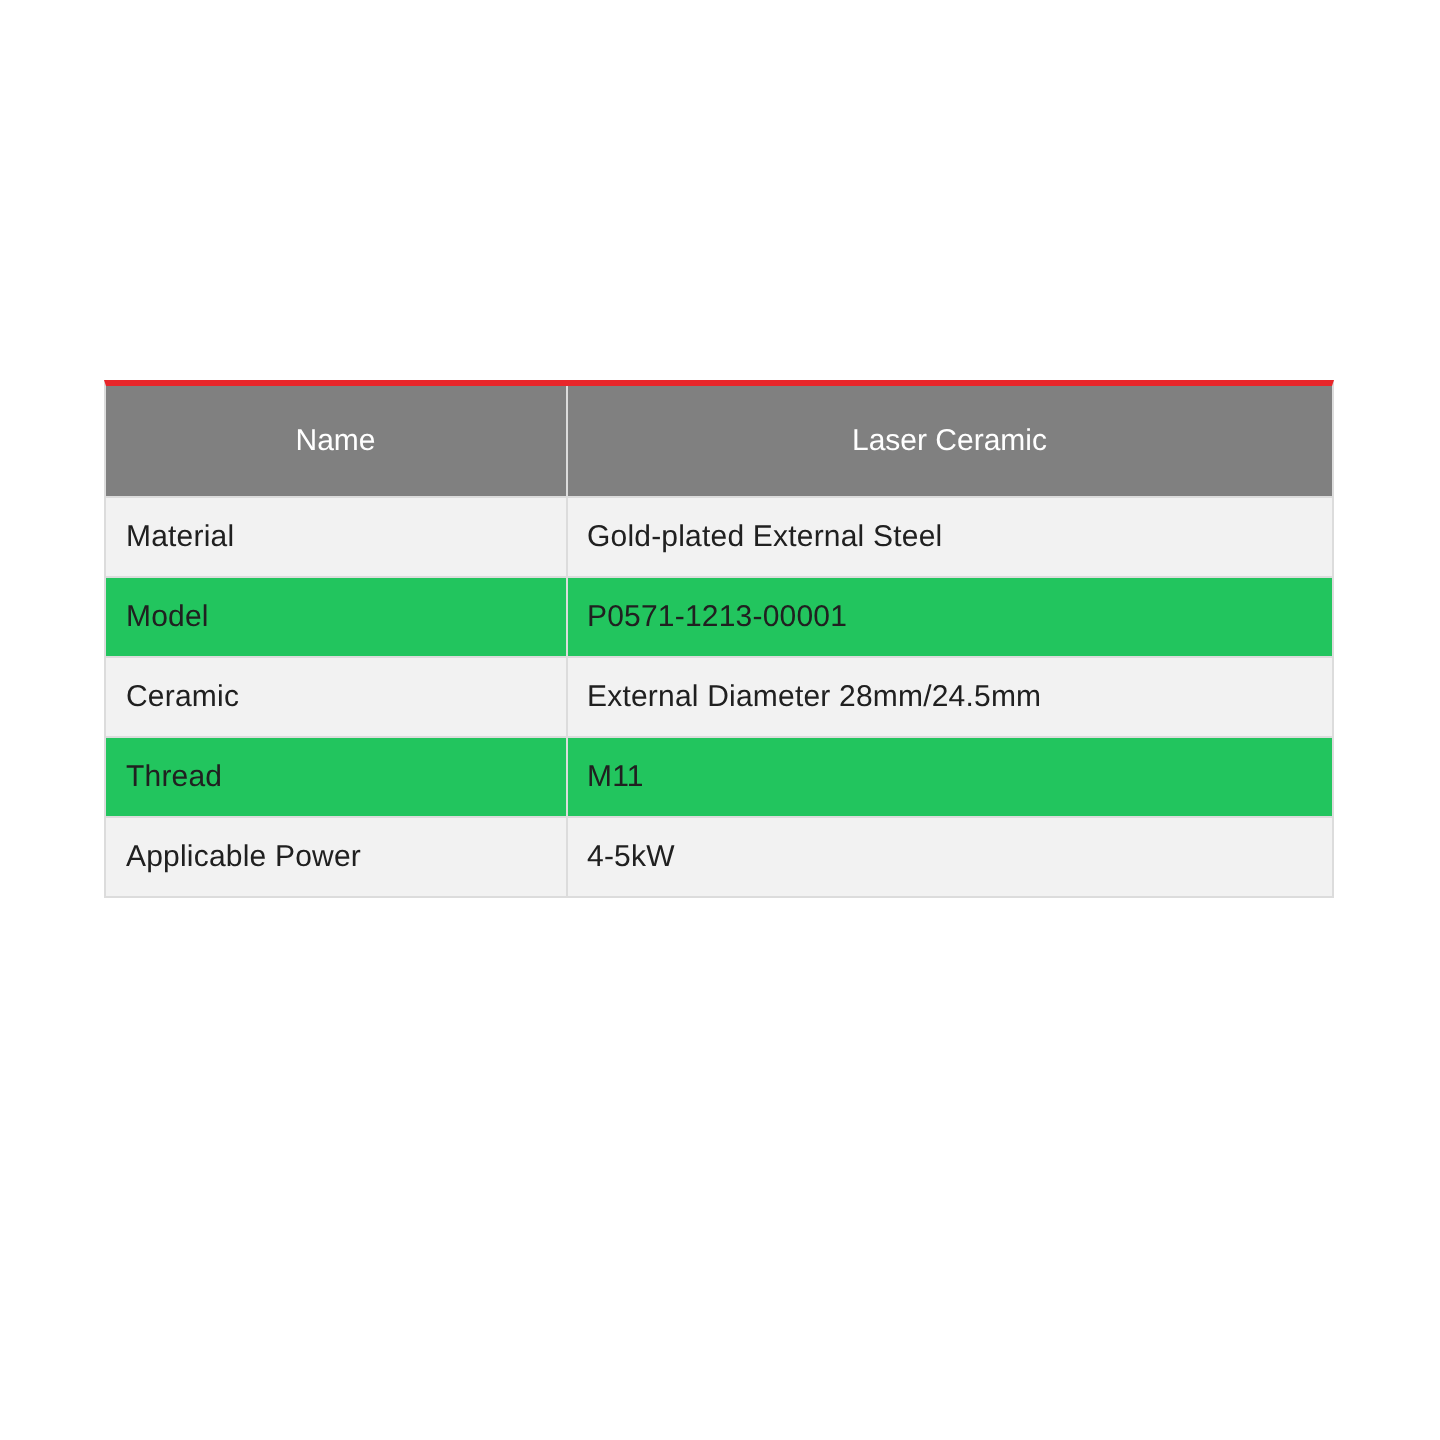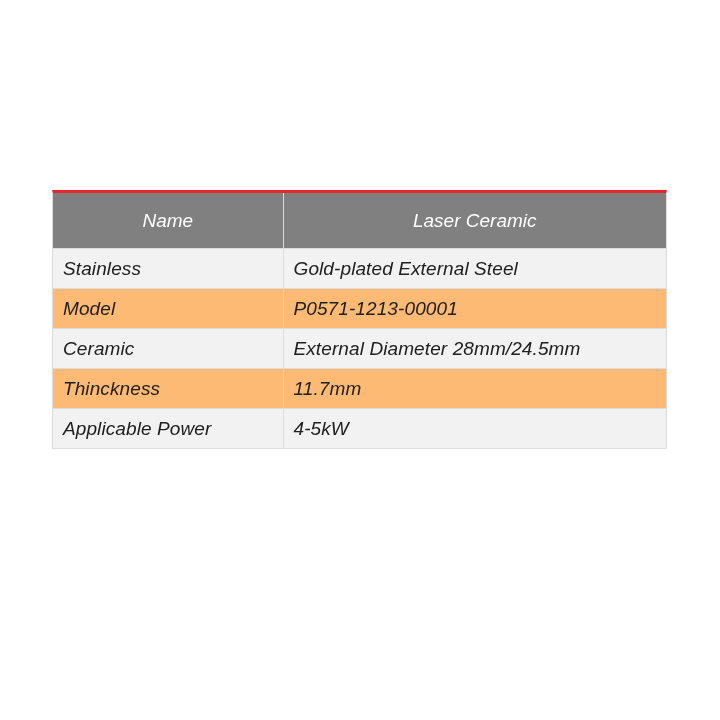--- a/index.html
+++ b/index.html
@@ -25,43 +25,42 @@
     width: 615px;
     box-sizing: border-box;
     border: 1px solid #dcdcdc;
     border-top: 3px solid #e8262a;
     background: #ffffff;
   }
   table.spec-table {
     width: 100%;
     border-collapse: collapse;
     table-layout: fixed;
-    font-size: 19px;
+    font-size: 15px;
     color: #202020;
-    font-style: italic;
   }
   table.spec-table col.name-col  { width: 230px; }
   table.spec-table col.value-col { width: auto; }
   table.spec-table th {
     background: #808080;
     color: #ffffff;
     font-weight: 400;
     text-align: center;
     height: 55px;
     padding: 0 10px;
     border: 1px solid #dcdcdc;
     border-top: none;
   }
   table.spec-table td {
     height: 39px;
     padding: 0 10px;
     text-align: left;
     vertical-align: middle;
     border: 1px solid #dcdcdc;
-    background: #fdba74;
+    background: #22c55e;
     letter-spacing: 0.1px;
   }
   table.spec-table tbody tr:nth-child(odd) td {
     background: #f2f2f2;
   }
   
   table.spec-table th:first-child,
   table.spec-table td:first-child { border-left: none; }
   table.spec-table th:last-child,
   table.spec-table td:last-child  { border-right: none; }
@@ -78,34 +77,34 @@
         <col class="value-col">
       </colgroup>
       <thead>
         <tr>
           <th>Name</th>
           <th>Laser Ceramic</th>
         </tr>
       </thead>
       <tbody>
           <tr>
-            <td>Stainless</td>
+            <td>Material</td>
             <td>Gold-plated External Steel</td>
           </tr>
           <tr>
             <td>Model</td>
             <td>P0571-1213-00001</td>
           </tr>
           <tr>
             <td>Ceramic</td>
             <td>External Diameter 28mm/24.5mm</td>
           </tr>
           <tr>
-            <td>Thinckness</td>
-            <td>11.7mm</td>
+            <td>Thread</td>
+            <td>M11</td>
           </tr>
           <tr>
             <td>Applicable Power</td>
             <td>4-5kW</td>
           </tr>
         </tbody>
     </table>
   </div>
 </div>
 

